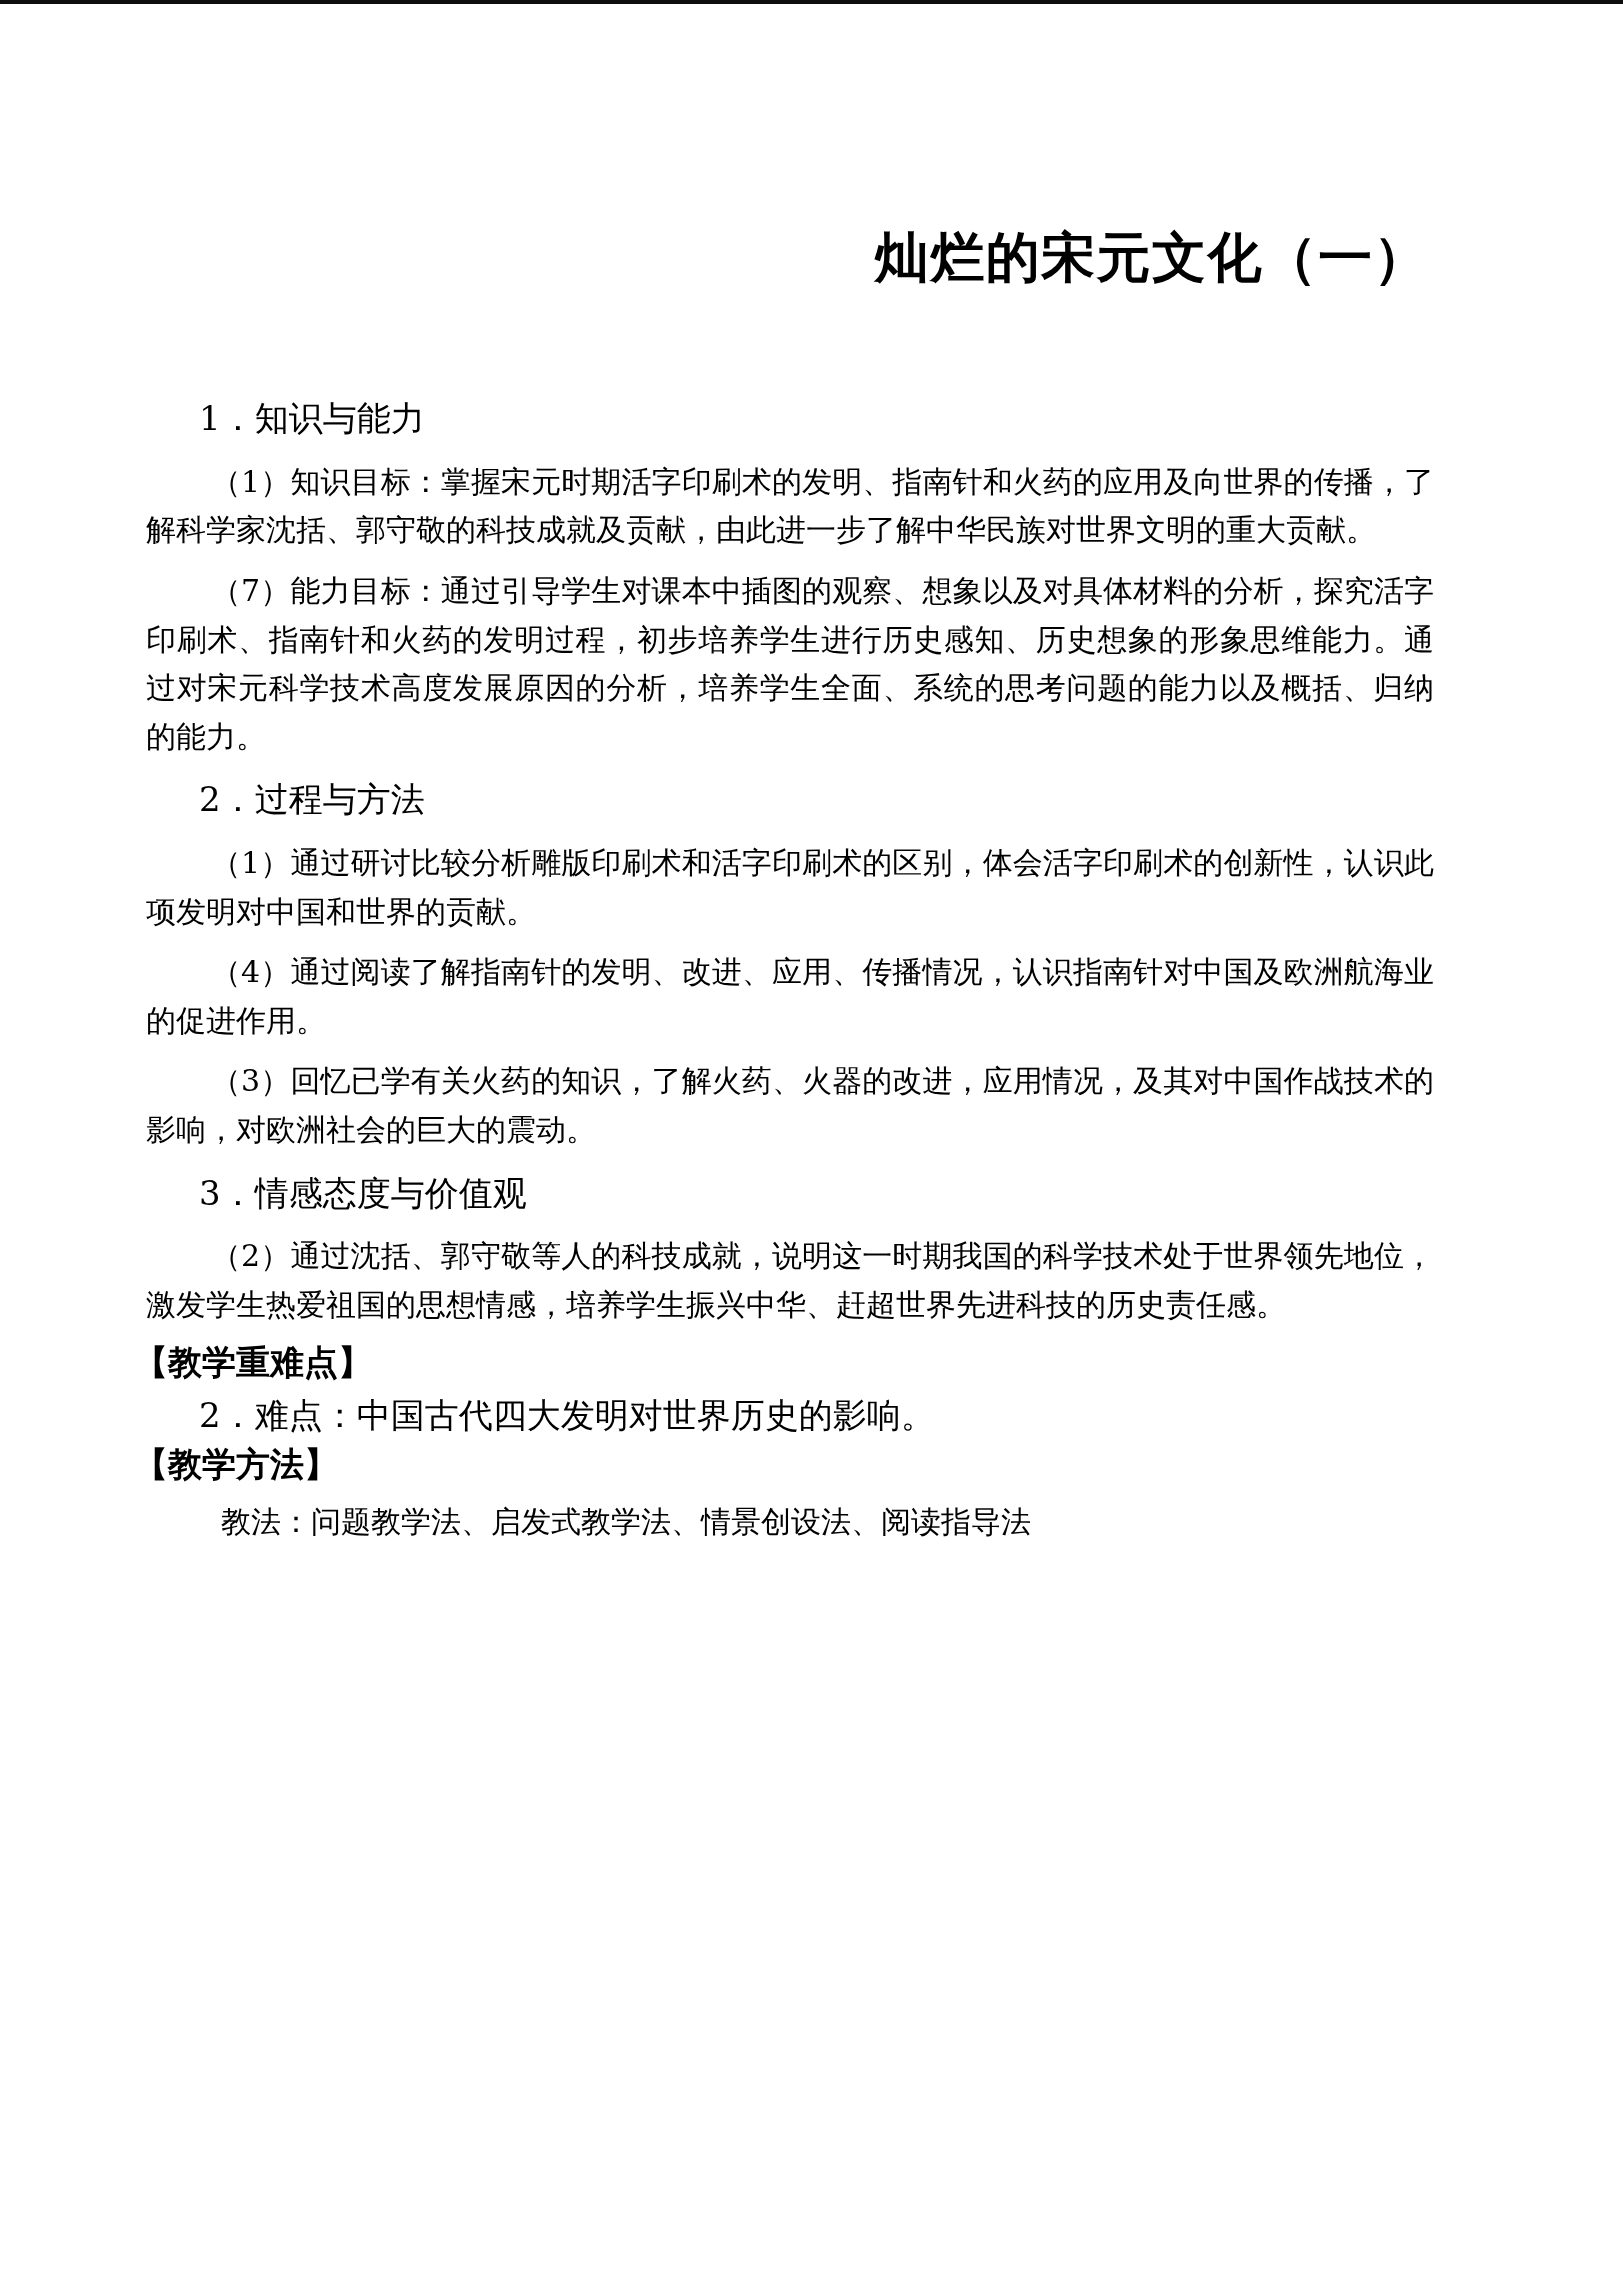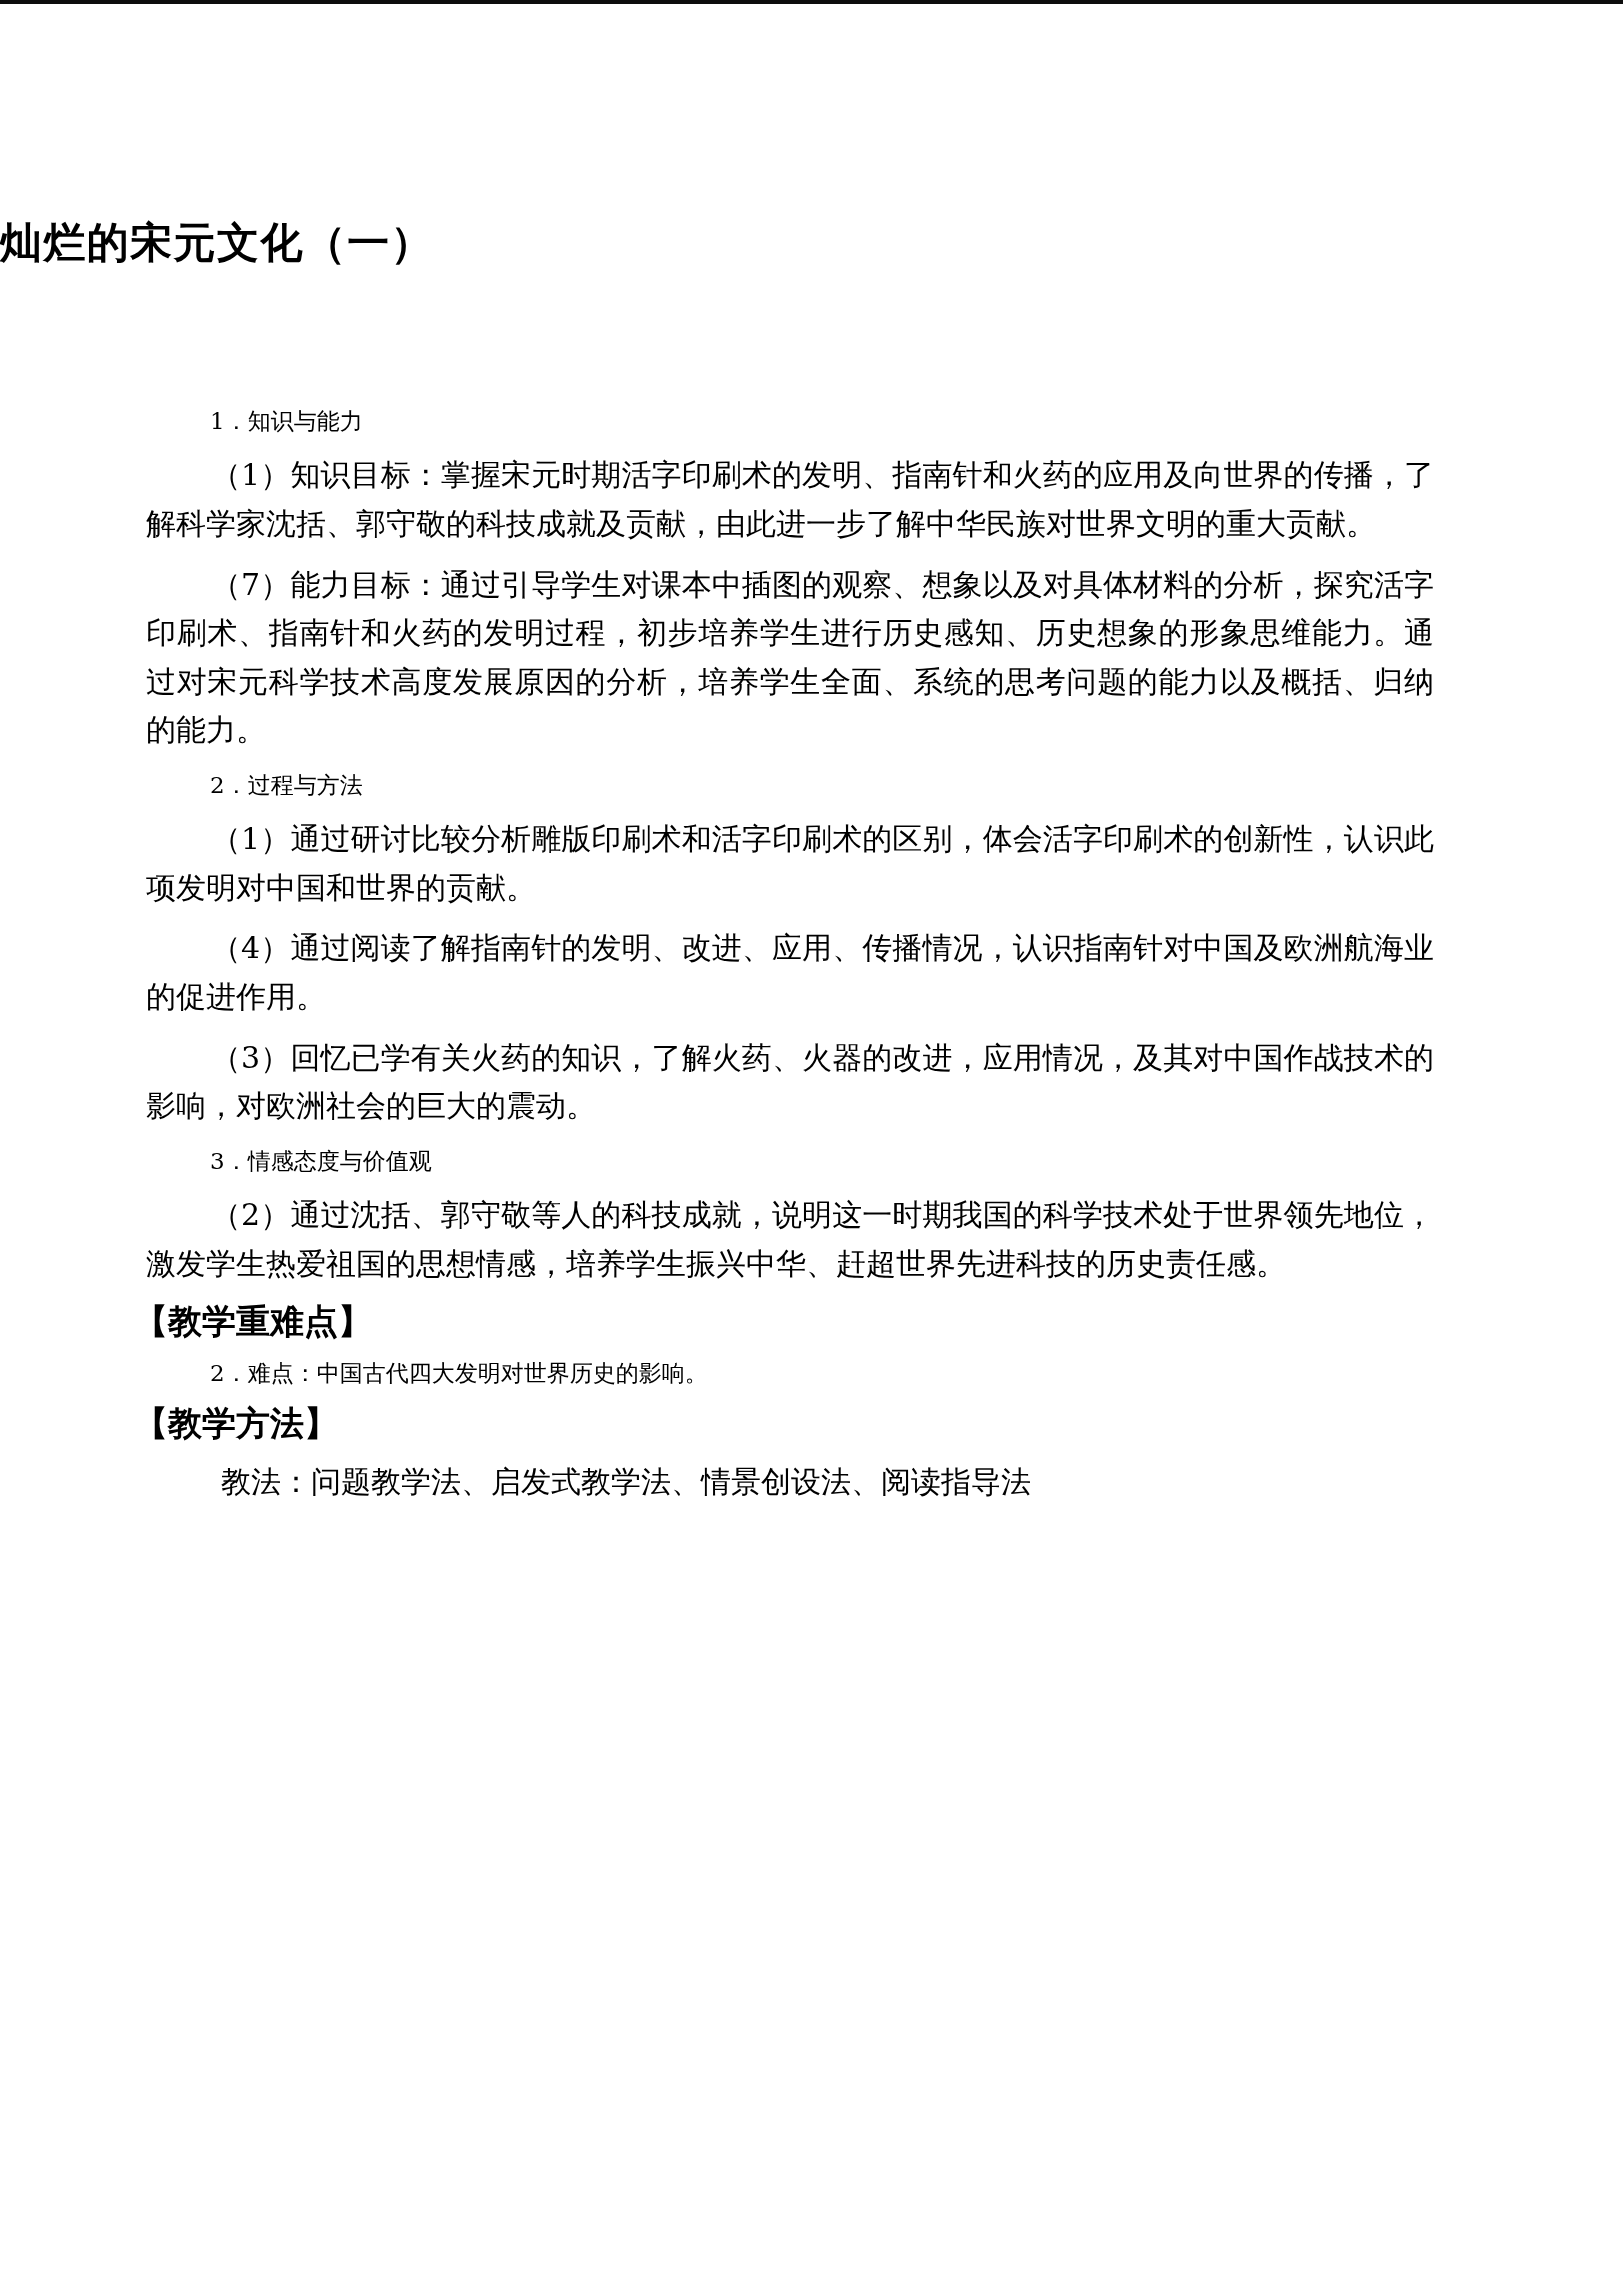--- a/index.html
+++ b/index.html
@@ -34,24 +34,24 @@
     height: 2295px;
     box-sizing: border-box;
     padding: 0;
   }
 
   .doc-title {
     position: absolute;
     top: 191px;
     left: 0;
     width: 1429px;
-    text-align: left;
+    text-align: right;
     font-family: "DejaVu Sans", "Liberation Sans", sans-serif;
     font-weight: bold;
-    font-size: 42px;
+    font-size: 54px;
     letter-spacing: 1.4px;
     line-height: 1.15;
   }
 
   .body-area {
     position: absolute;
     top: 392px;
     left: 134px;
     width: 1312px;
   }
@@ -70,23 +70,23 @@
     font-size: 30px;
     line-height: 1.62;
     margin: 12px;
     text-align: justify;
     text-justify: inter-ideograph;
     text-indent: 65px;
   }
 
   .list-line {
     font-family: "DejaVu Serif", "Liberation Serif", serif;
-    font-size: 23px;
+    font-size: 34px;
     line-height: 1.58;
-    margin: 11px;
+    margin: 0;
     text-indent: 65px;
   }
 
   .method-line {
     font-family: "DejaVu Serif", "Liberation Serif", serif;
     font-size: 30px;
     line-height: 1.6;
     margin: 12px;
     text-indent: 75px;
   }

